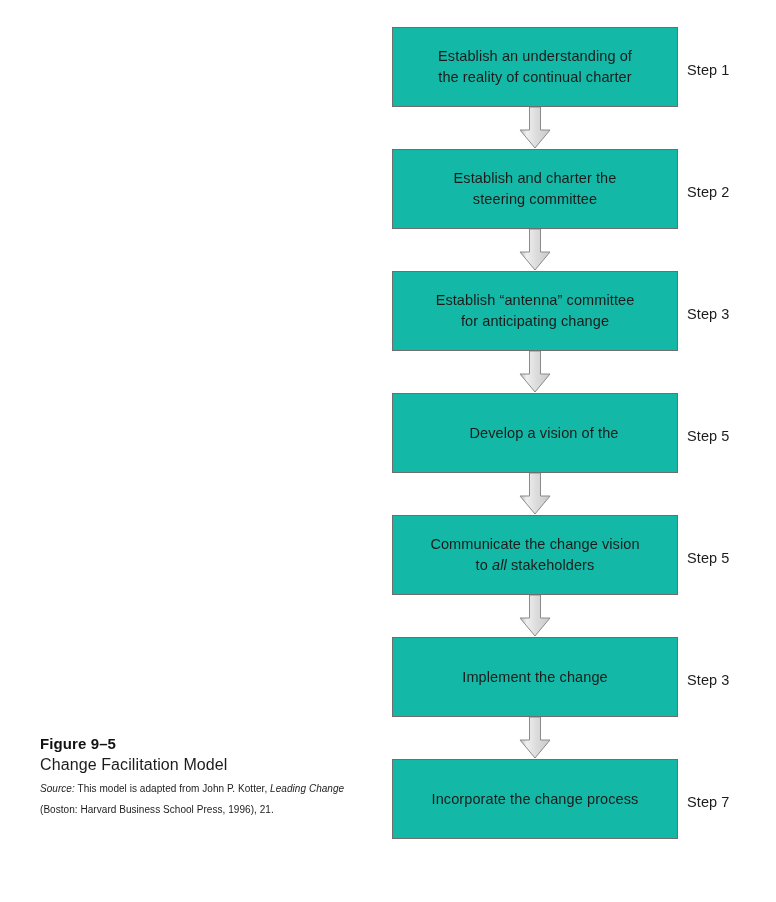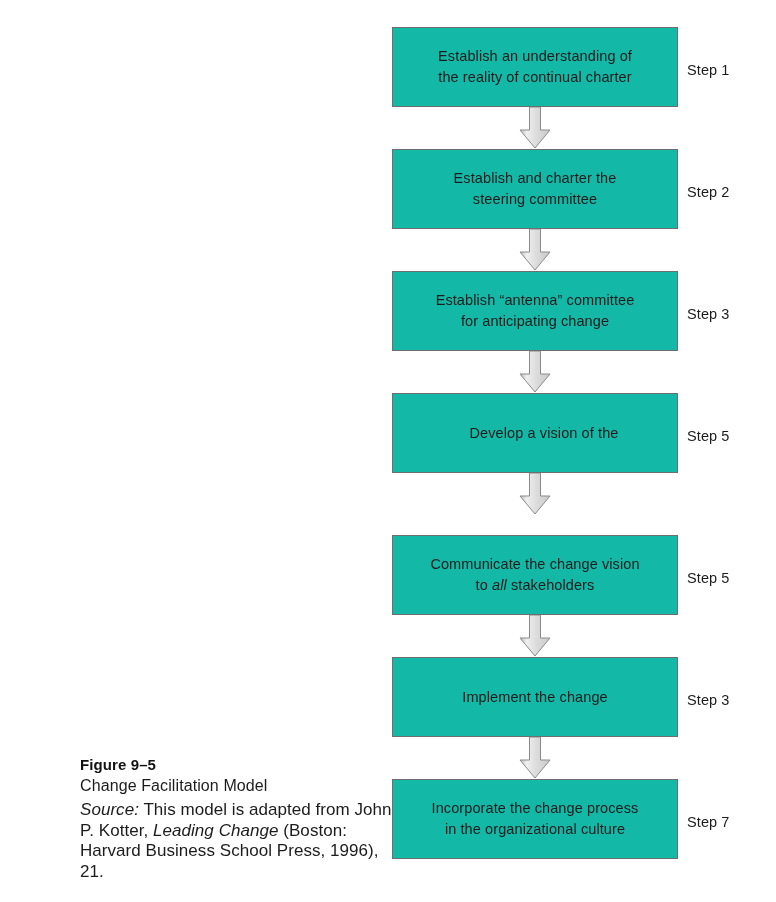--- a/index.html
+++ b/index.html
@@ -73,39 +73,38 @@
     align-items: stretch;
   }
   .connector svg {
     display: block;
   }
 
   
   #caption {
     position: absolute;
     left: 40px;
-    top: 755px;
+    top: 734px;
     width: 320px;
-    margin-left: 40px;
   }
   .caption-figure-number {
     font-size: 15px;
     font-weight: bold;
     line-height: 20px;
     color: #111111;
     letter-spacing: 0.1px;
   }
   .caption-title {
     font-size: 16px;
     line-height: 22px;
     color: #1c1c1c;
     letter-spacing: 0.1px;
   }
   .caption-source {
-    font-size: 17px;
+    font-size: 10px;
     line-height: 20.5px;
     color: #1c1c1c;
     letter-spacing: 0.05px;
     margin-top: 3px;
   }
   .caption-source i {
     font-style: italic;
   }
 </style>
 </head>
@@ -182,21 +181,21 @@
             <stop offset="0%" stop-color="#b9b9b9"></stop>
             <stop offset="22%" stop-color="#efefef"></stop>
             <stop offset="55%" stop-color="#dcdcdc"></stop>
             <stop offset="100%" stop-color="#c9c9c9"></stop>
           </linearGradient>
         </defs>
         <path d="M10.5,0 L21.5,0 L21.5,23 L31,23 L16,41 L1,23 L10.5,23 Z" fill="url(#arrowGrad4)" stroke="#8a8a8a" stroke-width="1" stroke-linejoin="miter"></path>
       </svg>
     </div>
     <div class="flow-step">
-      <div class="step-box" style="border-color: rgb(110, 110, 110); margin-top: 20px;">
+      <div class="step-box" style="border-color: rgb(110, 110, 110);">
         <div class="step-box-text"><span>Communicate the change vision</span><br><span>to </span><em>all</em><span> stakeholders</span></div>
       </div>
       <div class="step-label">Step 5</div>
     </div>
     <div class="connector">
       <svg width="32" height="42" viewBox="0 0 32 42">
         <defs>
           <linearGradient id="arrowGrad5" x1="0" y1="0" x2="1" y2="0">
             <stop offset="0%" stop-color="#b9b9b9"></stop>
             <stop offset="22%" stop-color="#efefef"></stop>
@@ -221,21 +220,21 @@
             <stop offset="22%" stop-color="#efefef"></stop>
             <stop offset="55%" stop-color="#dcdcdc"></stop>
             <stop offset="100%" stop-color="#c9c9c9"></stop>
           </linearGradient>
         </defs>
         <path d="M10.5,0 L21.5,0 L21.5,23 L31,23 L16,41 L1,23 L10.5,23 Z" fill="url(#arrowGrad6)" stroke="#8a8a8a" stroke-width="1" stroke-linejoin="miter"></path>
       </svg>
     </div>
     <div class="flow-step">
       <div class="step-box" style="border-color: rgb(110, 110, 110);">
-        <div class="step-box-text"><span>Incorporate the change process</span><br><span>in the organizational culture</span></div>
+        <div class="step-box-text"><span>Incorporate the change process</span><br></div>
       </div>
       <div class="step-label">Step 7</div>
     </div>
   </div>
 
 <div id="caption">
   <div class="caption-figure-number">Figure 9–5</div>
   <div class="caption-title">Change Facilitation Model</div>
   <div class="caption-source">
     <i>Source:</i><span> This model is adapted from John P. Kotter, </span><i>Leading Change</i><span> (Boston: Harvard Business School Press, 1996), 21.</span>

